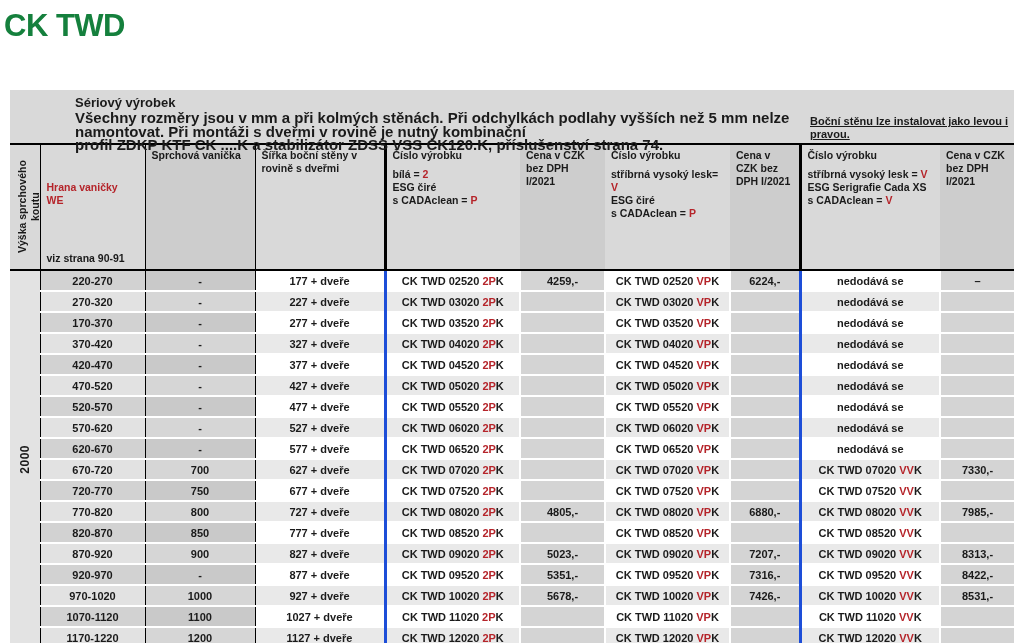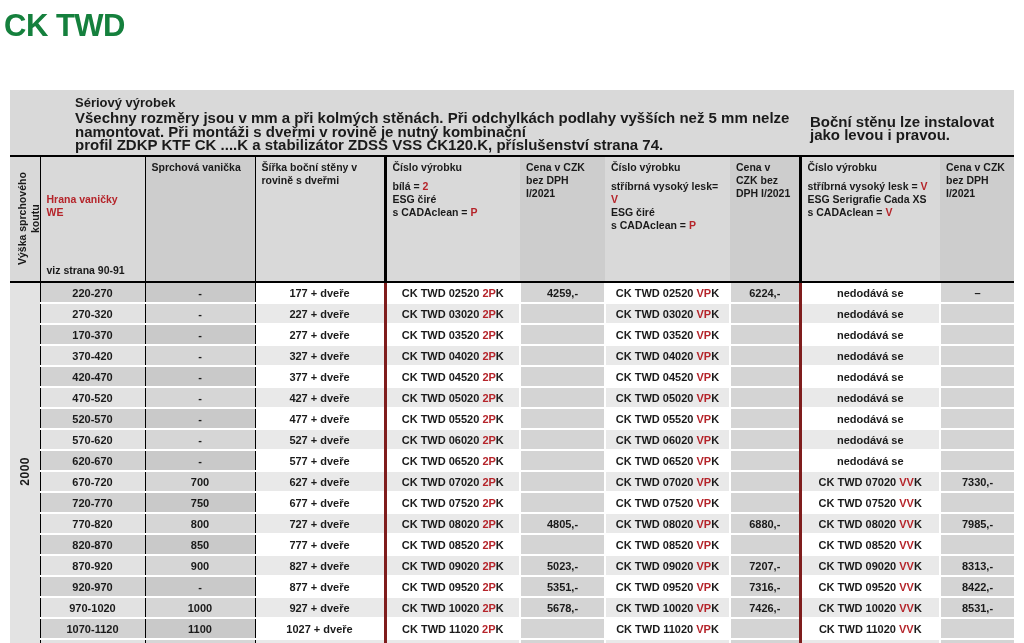--- a/index.html
+++ b/index.html
@@ -10,26 +10,26 @@
     -webkit-font-smoothing:antialiased;
   }
   .page-title{
     font-size:31px;font-weight:800;letter-spacing:-.5px;
     margin:8px 0 0 4px;color:#15803d;
   }
   .sheet{position:absolute;left:10px;top:90px;width:1004px;}
   
   .intro{
     position:relative;background:var(--band);
-    height:65px;box-sizing:border-box;padding:5px 8px 0 65px;
+    height:53px;box-sizing:border-box;padding:5px 8px 0 65px;
   }
   .intro-title{font-size:13px;margin:0 0 1px 0;}
   .intro-line{font-size:15px;line-height:13.5px;max-width:715px;}
   .side-note{
-    position:absolute;left:800px;top:25px;width:205px;font-size:15px;line-height:13px;
+    position:absolute;left:800px;top:25px;width:205px;font-size:11px;line-height:13px;text-decoration:underline;
   }
   
   table{
     border-collapse:collapse;table-layout:fixed;width:1004px;
     border-top:2px solid #000;
   }
   col.w0{width:30px}col.w1{width:105px}col.w2{width:110px}col.w3{width:130px}
   col.w4{width:135px}col.w5{width:85px}col.w6{width:125px}col.w7{width:70px}
   col.w8{width:140px}col.w9{width:74px}
   th{
@@ -37,21 +37,21 @@
     padding:4px 6px;height:84px;border-bottom:2px solid #000;line-height:13px;
   }
   th.shade{background:var(--shade);}
   th.b1{border-right:1px solid #000;}
   th.b3{border-right:3px solid #000;}
   td{
     font-size:11px;text-align:center;vertical-align:middle;
     height:19px;padding:0 2px;border-bottom:2px solid #fff;white-space:nowrap;
   }
   td.b1{border-right:1px solid #000;}
-  td.b3{border-right:3px solid #7f1d1d;}
+  td.b3{border-right:3px solid #1d4ed8;}
   td.bw{border-right:2px solid #fff;}
   tr:last-child td{border-bottom:2px solid #000;}
   
   td.c0{background:var(--side_col);}
   tr.odd  td.c1{background:var(--range_odd);}
   tr.even td.c1{background:var(--range_even);}
   tr.odd  td.c2{background:var(--tray_odd);}
   tr.even td.c2{background:var(--tray_even);}
   tr.odd  td.c3,tr.odd  td.c4,tr.odd  td.c6,tr.odd  td.c8{background:#fff;}
   tr.even td.c3,tr.even td.c4,tr.even td.c6,tr.even td.c8{background:var(--row_alt);}

